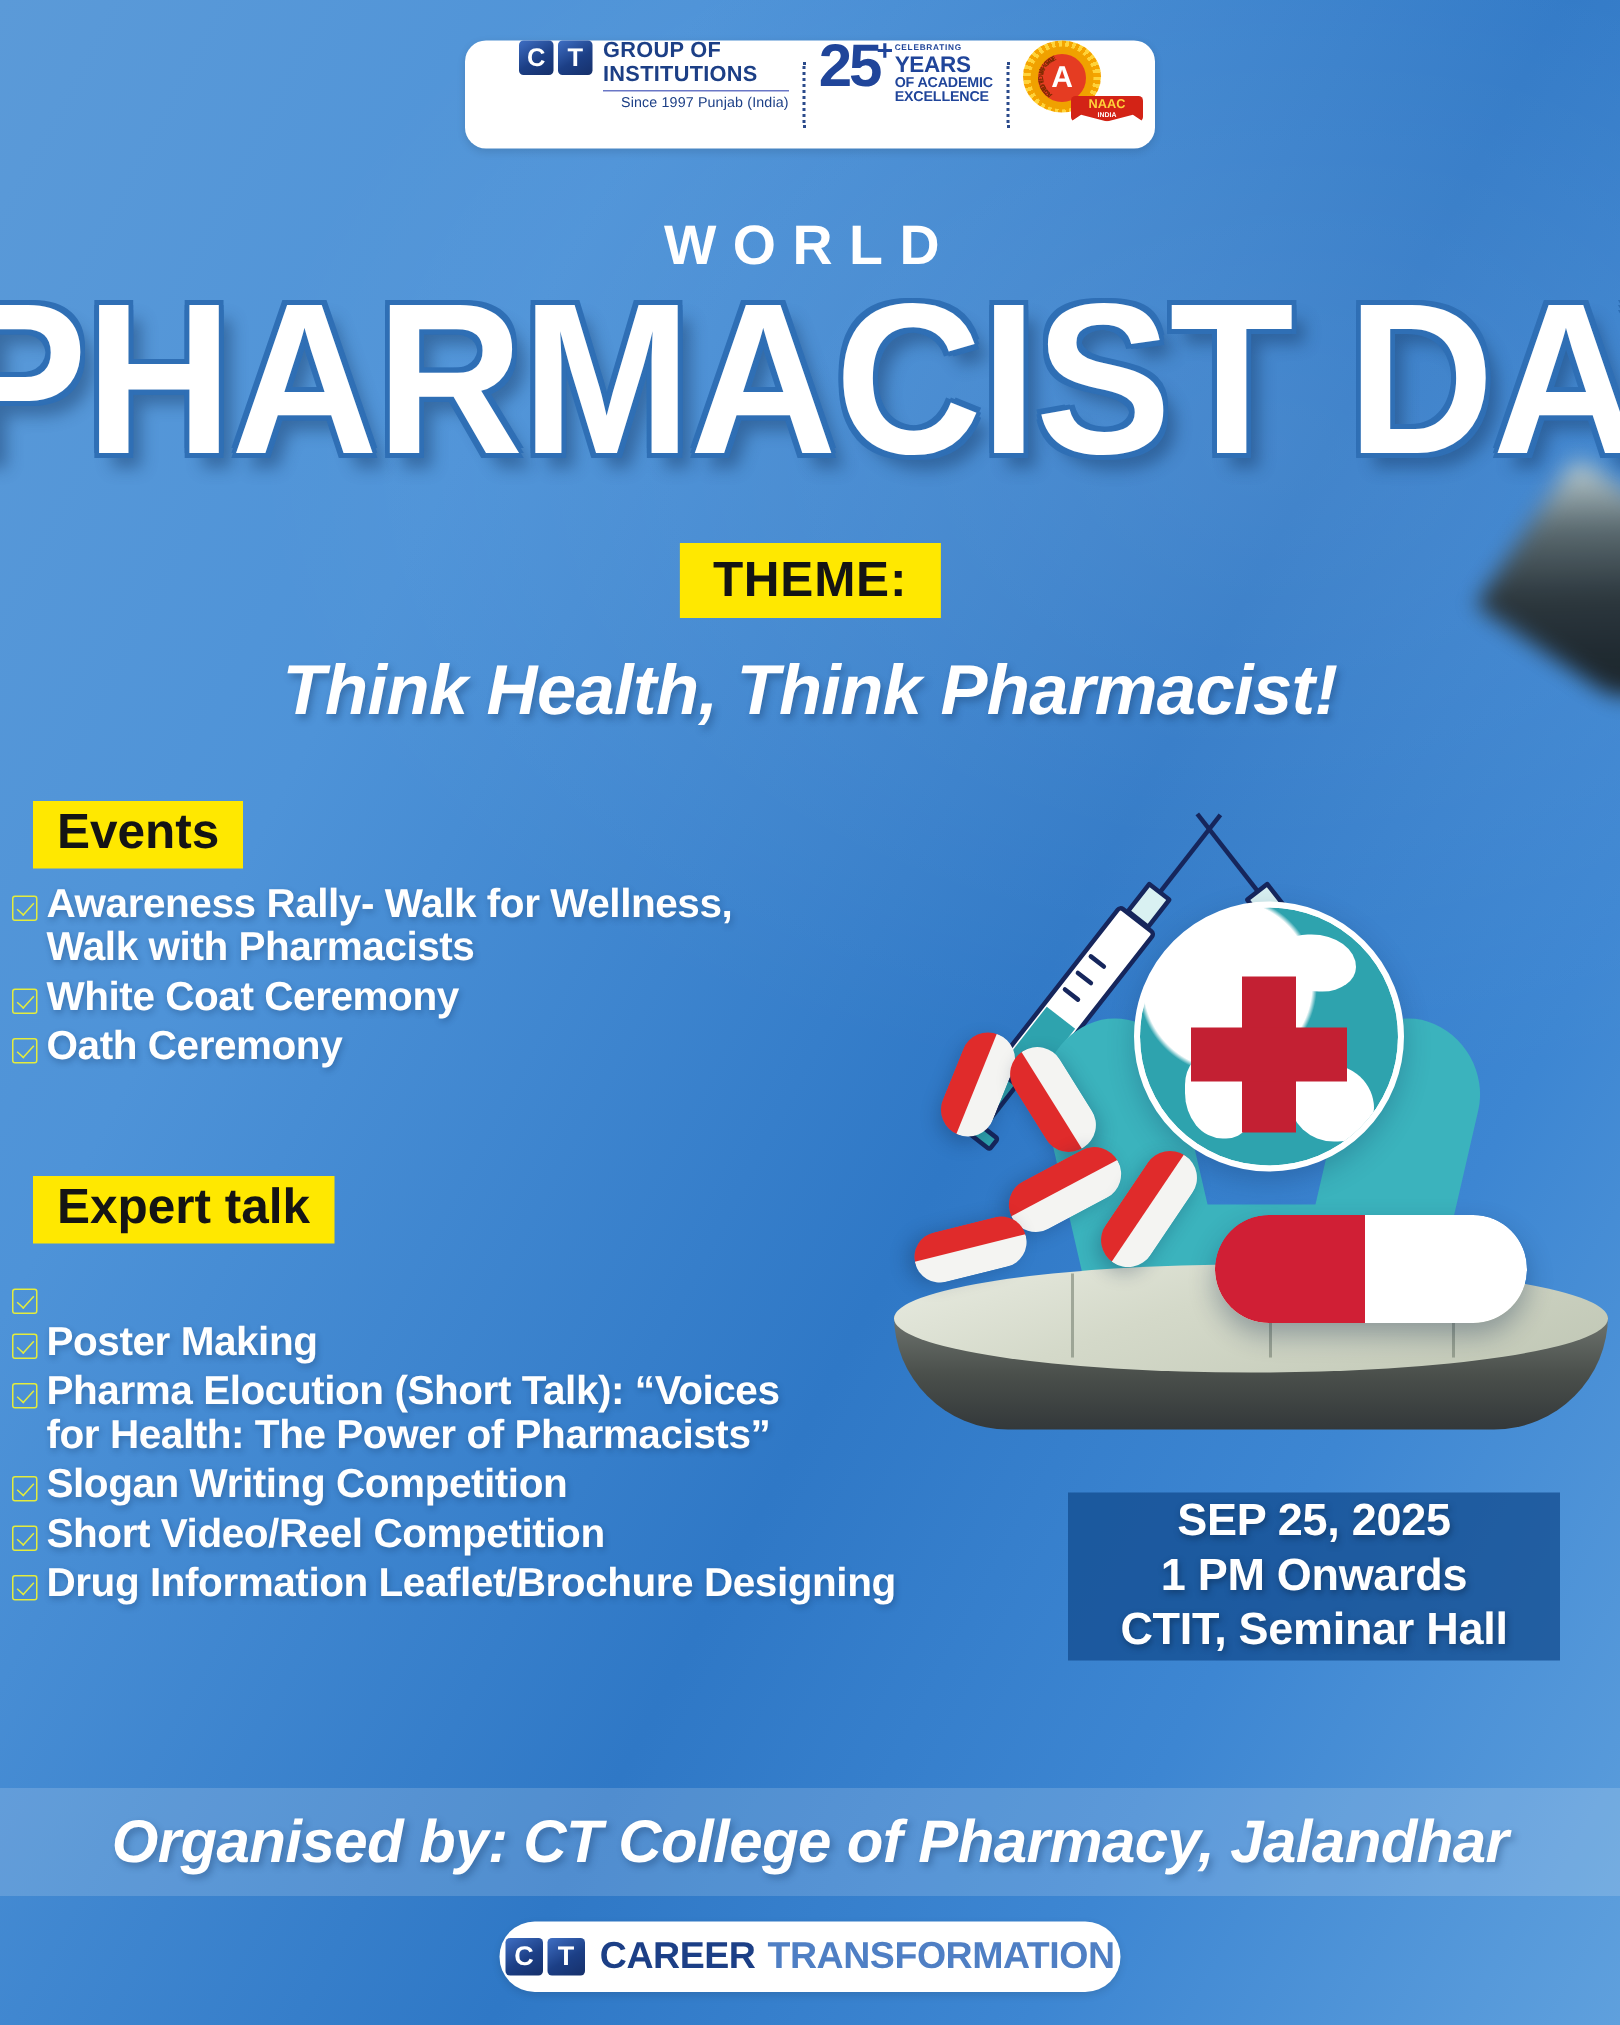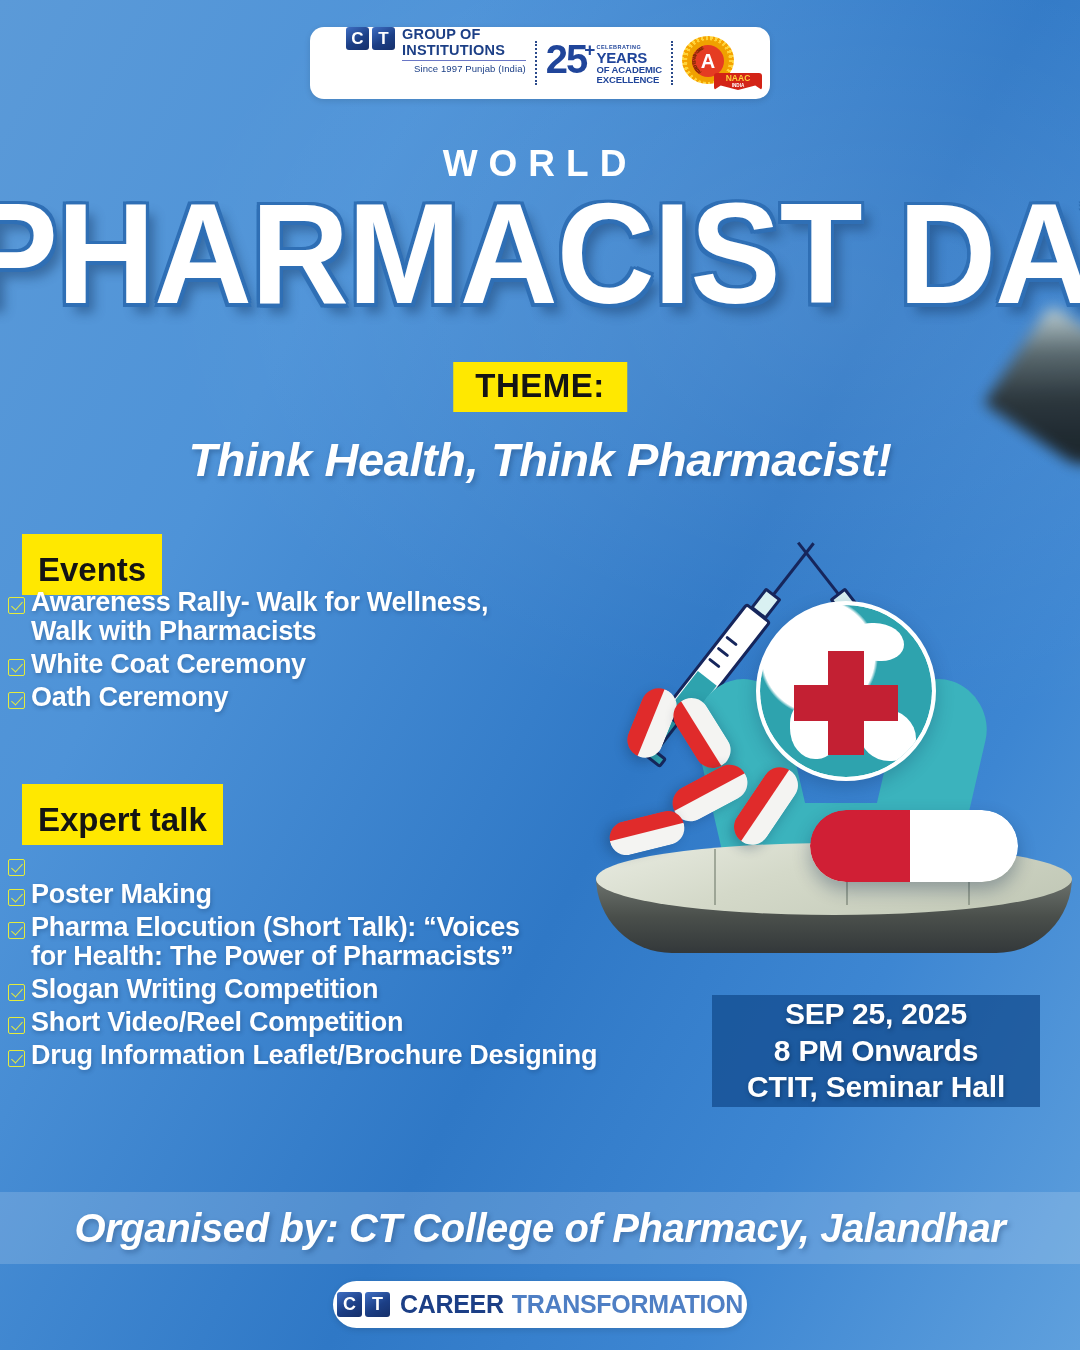--- a/index.html
+++ b/index.html
@@ -32,21 +32,21 @@
 
   
   .logo-bar{
     position:absolute; top:27px; left:50%; transform:translateX(-50%);
     width:460px; height:72px;
     background:#fff; border-radius:14px;
     display:flex; align-items:center; justify-content:center;
     gap:0px;
     box-shadow:0 2px 6px rgba(0,0,0,.12);
   }
-  .lb-seg{ display:flex; align-items:center; justify-content:center; height:100%; }
+  .lb-seg{ display:flex; align-items:flex-start; justify-content:center; height:100%; }
   .lb-div{ width:0; height:44px; border-left:2px dotted #2b4a8b; margin:0 9px; }
 
   
   .ct-mark{ display:flex; gap:3px; margin-right:7px; }
   .ct-box{
     width:23px; height:23px; border-radius:3px;
     background:linear-gradient(150deg,#3f6fc4 0%,#1c3f86 55%,#16306a 100%);
     color:#fff; font-weight:700; font-size:17px; line-height:23px;
     text-align:center; font-family:"Liberation Sans", sans-serif;
   }
@@ -141,21 +141,21 @@
     text-align:center; color:#fff;
     font-size:47px; font-weight:700; font-style:italic;
     letter-spacing:-.4px;
     text-shadow:2px 3px 5px rgba(18,52,96,.35);
   }
 
   
   .sec-badge{
     position:absolute; background:#ffe800; color:#141414;
     font-size:33px; font-weight:700;
-    padding:17px 16px 6px 16px;
+    padding:1px 16px 6px 16px;
   }
   #events-badge{ top:534px; left:22px; }
   #expert-badge{ top:784px; left:22px; }
 
   .list{ position:absolute; left:8px; width:700px; }
   #events-list{ top:588px; }
   #expert-list{ top:850px; }
 
   .li{
     display:flex; align-items:flex-start;
@@ -525,21 +525,21 @@
       <span>Short Video/Reel Competition</span>
     </div>
     <div class="li">
       <span class="tick"></span>
       <span>Drug Information Leaflet/Brochure Designing</span>
     </div>
   </div>
 
   <div class="datebox">
     <div>SEP 25, 2025</div>
-    <div>8 PM Onwards</div>
+    <div>1 PM Onwards</div>
     <div>CTIT, Seminar Hall</div>
   </div>
 
   <div class="org-band">
     <div class="txt">Organised by: CT College of Pharmacy, Jalandhar</div>
   </div>
 
   <div class="footer-pill">
     <div class="ct-mark">
       <div class="ct-box">C</div>

